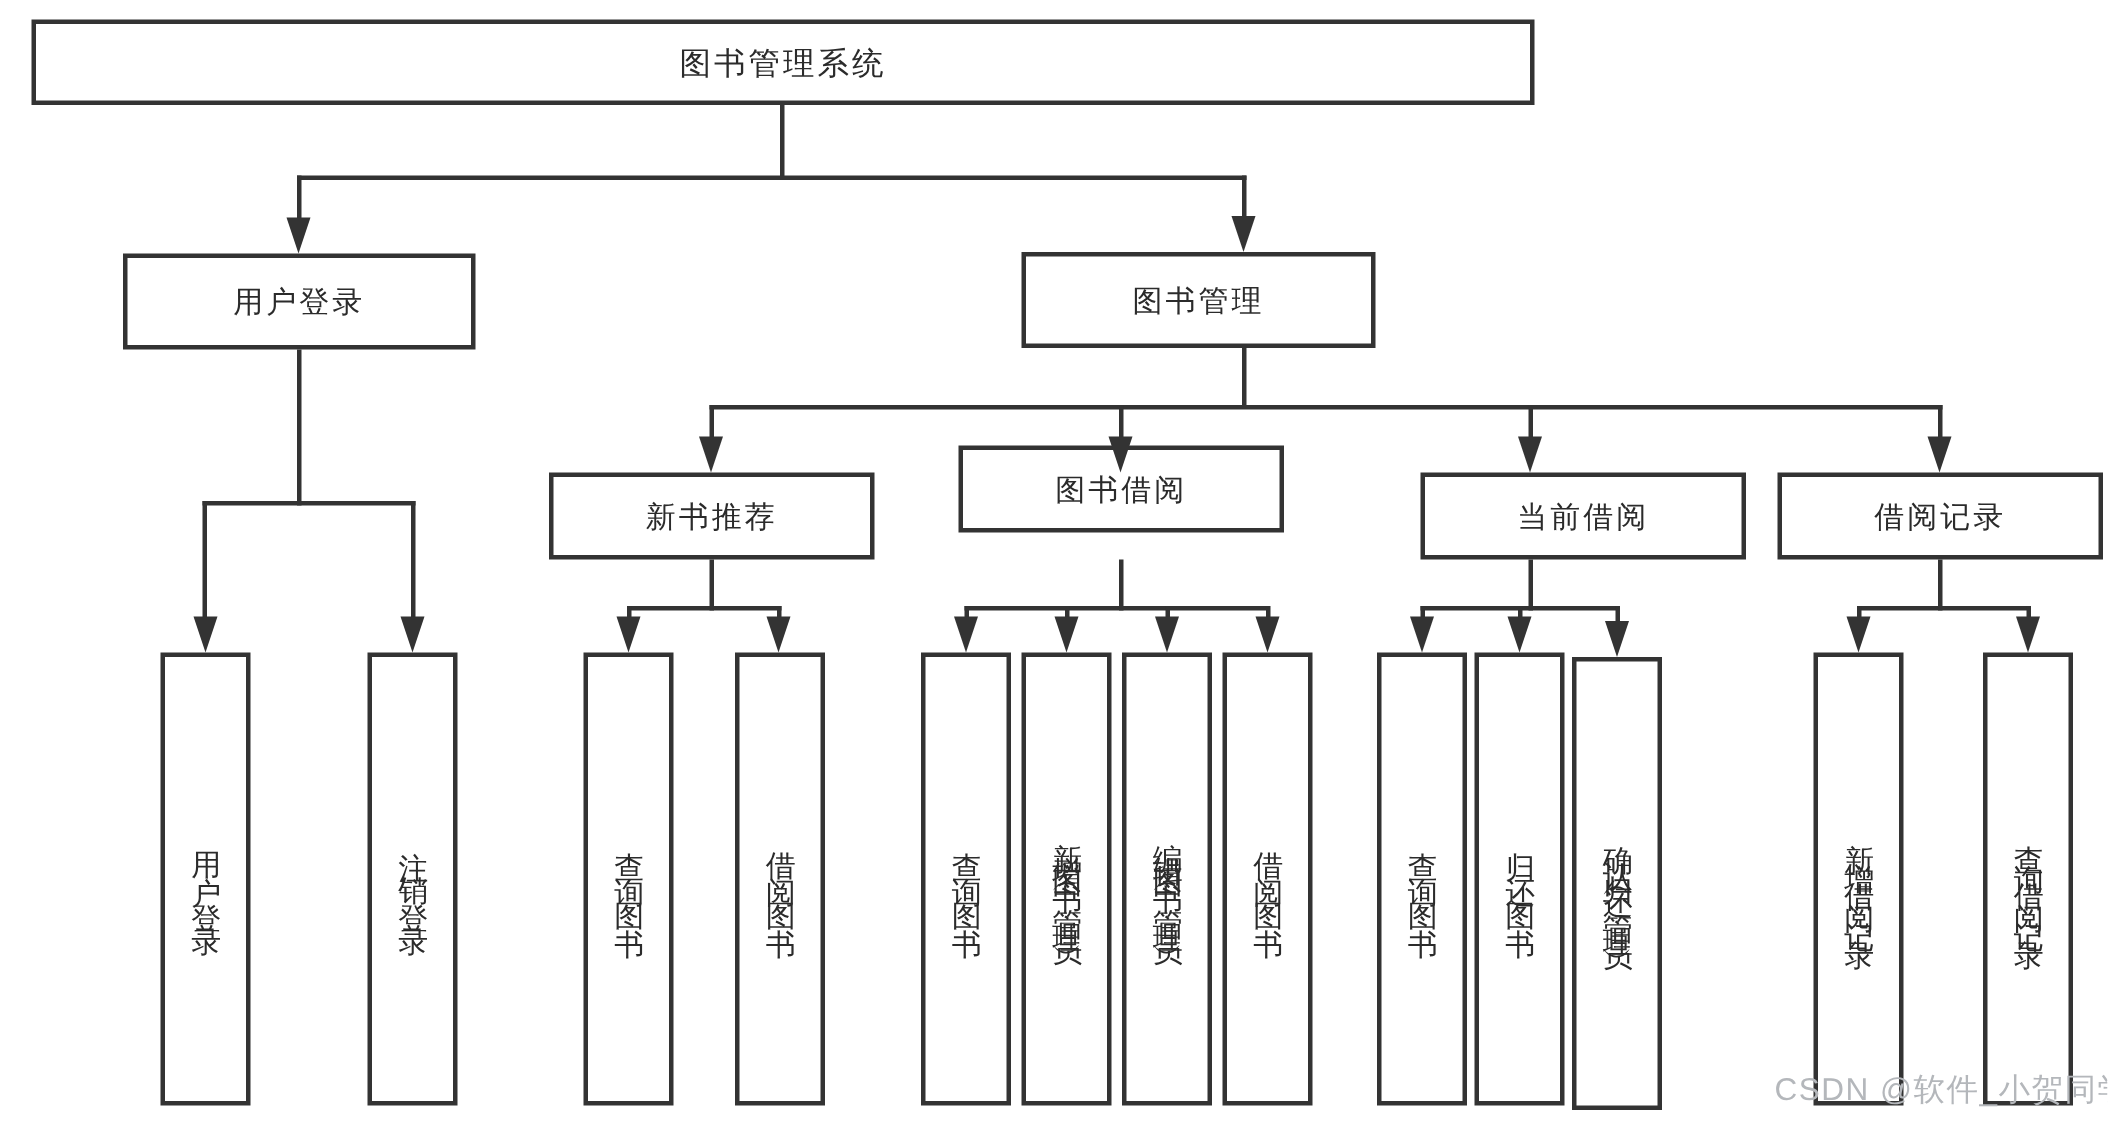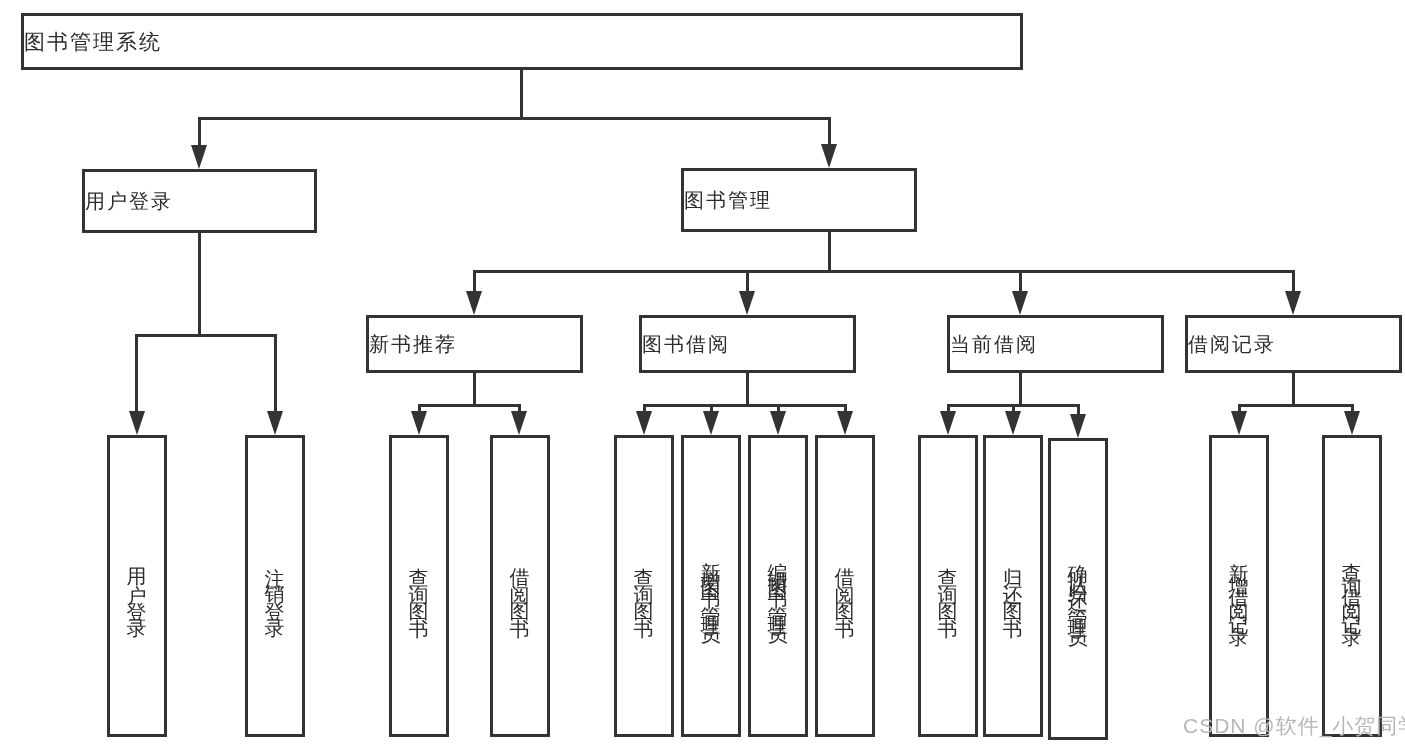--- a/index.html
+++ b/index.html
@@ -2,21 +2,21 @@
 <html><head>
 <meta charset="utf-8">
 <style>
   html,body{margin:0;padding:0;background:#fff;}
   #canvas{
     position:relative;width:1405px;height:747px;background:#fff;overflow:hidden;
     font-family:"Liberation Sans","DejaVu Sans",sans-serif;color:#2b2b2b;
   }
   .node{
     position:absolute;box-sizing:border-box;border:3px solid #333;background:#fff;
-    display:flex;align-items:center;
+    display:flex;align-items:center;justify-content:center;
   }
   .node .lbl{font-size:20px;letter-spacing:2px;color:#2b2b2b;white-space:nowrap;}
   .root .lbl{font-size:21px;}
   .leaf{
     display:flex;align-items:center;justify-content:center;
   }
   .leaf .vlbl{
     writing-mode:vertical-rl;text-orientation:mixed;
     font-size:20px;line-height:1;letter-spacing:17px;color:#2b2b2b;white-space:nowrap;
   }
@@ -48,21 +48,21 @@
   </div>
 
   <div class="node" style="left:681px;top:168px;width:236px;height:64px;">
     <span class="lbl">图书管理</span>
   </div>
 
   <div class="node" style="left:366px;top:315px;width:217px;height:58px;">
     <span class="lbl">新书推荐</span>
   </div>
 
-  <div class="node" style="left:639px;top:315px;width:217px;height:58px;">
+  <div class="node" style="left:639px;top:297px;width:217px;height:58px;">
     <span class="lbl">图书借阅</span>
   </div>
 
   <div class="node" style="left:947px;top:315px;width:217px;height:58px;">
     <span class="lbl">当前借阅</span>
   </div>
 
   <div class="node" style="left:1185px;top:315px;width:217px;height:58px;">
     <span class="lbl">借阅记录</span>
   </div>

